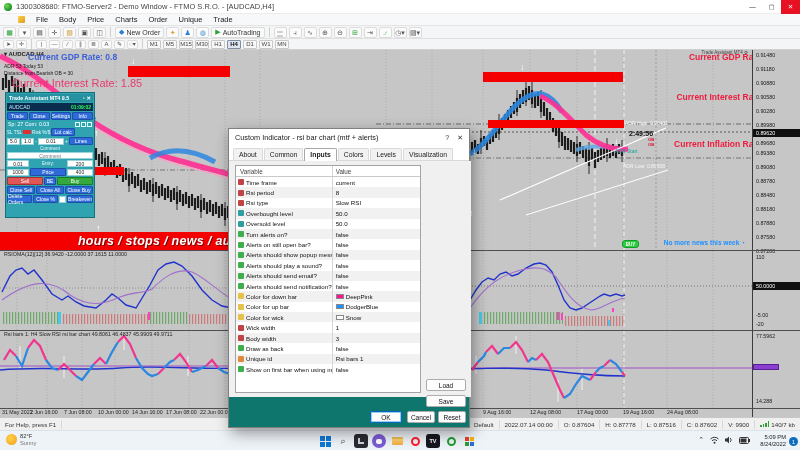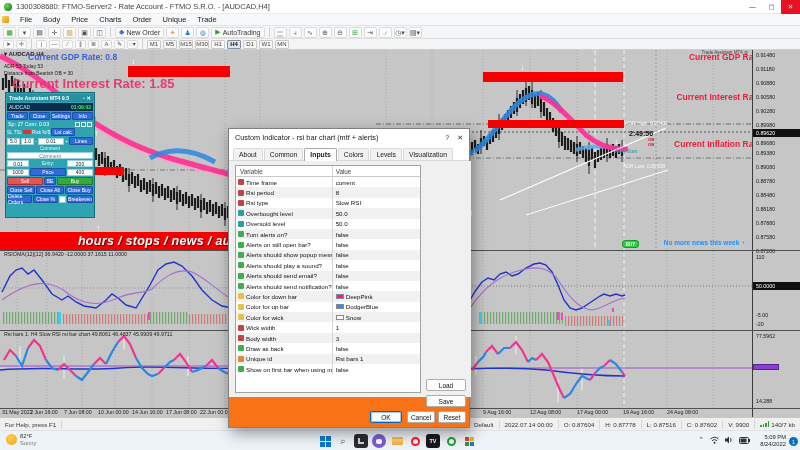--- a/index.html
+++ b/index.html
@@ -9,21 +9,21 @@
 
   
   .titlebar{position:absolute;left:0;top:0;width:800px;height:14px;background:#ffffff;
     display:flex;align-items:center;font-size:7.5px;color:#444;border-bottom:1px solid #ececec}
   .app-logo{width:8px;height:8px;border-radius:50%;margin:0 4px 0 4px;
     background:radial-gradient(circle at 35% 35%,#7ed34c,#1f9d32 60%,#0a6f3c)}
   .wc-group{margin-left:auto;display:flex;height:14px}
   .wc{width:19px;height:14px;display:flex;align-items:center;justify-content:center;font-size:6.5px;color:#333}
   .wc.close{background:#e81123;color:#fff}
   .menubar{position:absolute;left:0;top:14px;width:800px;height:12px;background:#f7f8f9;
-    display:flex;align-items:center;gap:11px;font-size:7.5px;color:#222;padding-left:2px;
+    display:flex;align-items:center;gap:11px;font-size:7.5px;color:#222;padding-left:18px;
     border-bottom:1px solid #e4e4e4}
   .menu-logo{width:7px;height:7px;background:linear-gradient(135deg,#ffd24a,#e09a1f);border-radius:1px}
   .toolbar1{position:absolute;left:0;top:26px;width:800px;height:13px;background:#f4f5f6;
     display:flex;align-items:center;gap:2px;padding-left:3px;border-bottom:1px solid #e0e0e0;font-size:7px}
   .toolbar2{position:absolute;left:0;top:39px;width:800px;height:11px;background:#f4f5f6;
     display:flex;align-items:center;gap:2px;padding-left:3px;border-bottom:1px solid #cfcfcf;font-size:7px}
   .tico{min-width:13px;height:11px;border:1px solid #dcdcdc;border-radius:2px;background:#fbfbfb;
     display:flex;align-items:center;justify-content:center;font-size:7px;color:#555;line-height:1}
   .tico.sm{min-width:11px;height:9px;font-size:6px}
   .tsep{width:1px;height:10px;background:#d0d0d0;margin:0 2px}
@@ -36,21 +36,21 @@
   
   .main{position:absolute;left:0;top:50px;width:800px;height:367px;background:#c6c6c6;overflow:hidden}
   .hsep{position:absolute;left:0;width:800px;height:1px;background:#4f4f4f}
   .chartL{position:absolute;left:0;top:0;width:376px;height:367px;overflow:hidden}
   .chartR{position:absolute;left:376px;top:0;width:424px;height:367px;overflow:hidden}
   .plot-svg{position:absolute;left:0;top:0}
   .ovl{position:absolute;white-space:nowrap;line-height:1.1}
   .sym-label{font-size:6px;font-weight:bold;color:#1c1c1c}
   .gdp-blue{font-size:8.5px;font-weight:bold;color:#3a5fd9}
   .tiny-black{font-size:5px;color:#1a1a1a}
-  .interest-pink{font-size:13px;font-weight:bold;color:#e8356b;opacity:.95}
+  .interest-pink{font-size:11px;font-weight:normal;color:#e8356b;opacity:.95}
   .red-rate{font-size:8.5px;font-weight:bold;color:#ee1c3d;text-align:right}
   .banner{position:absolute;left:0;top:182px;width:376px;height:18px;background:#f50000;
     display:flex;align-items:center;justify-content:center}
   .banner span{font-size:12.5px;font-weight:bold;font-style:italic;color:#fff;
     text-shadow:1px 1px 0 #7a0000;letter-spacing:.3px}
   .ind-label{font-size:5.3px;color:#222}
   .xaxis span{position:absolute;top:1px;font-size:5.3px;color:#222}
   .countdown{font-size:7px;font-weight:bold;color:#111}
   .ob-red{font-size:4.3px;font-weight:bold;color:#e01030}
   .teal-txt{font-size:5px;color:#18a7a0}
@@ -78,21 +78,21 @@
     display:flex;align-items:center;justify-content:center;color:#fff;font-size:5px}
   .pbtn.red{background:#e05555;border-color:#a83030}
   .pbtn.green{background:#35a93c;border-color:#1d7c24}
   .pbtn.small{flex:0 0 12px}
   .pin{background:#fff;color:#222;border:1px solid #9ad2da;height:7px;display:flex;
     align-items:center;justify-content:center;font-size:5px;flex:1}
   .plabel{font-size:4.6px;color:#eafcff}
   .flagbox{width:8px;height:4px;background:#e03030}
 
   
-  .dialog{position:absolute;left:228px;top:128px;width:242px;height:300px;background:#f97316;
+  .dialog{position:absolute;left:228px;top:128px;width:242px;height:300px;background:#0f766e;
     border:1px solid #7f7f7f;box-shadow:3px 5px 14px rgba(0,0,0,.4);z-index:50}
   .dlg-title{height:17px;display:flex;align-items:center;padding:0 6px;font-size:7.3px;color:#1a1a1a;background:#ffffff}
   .dlg-title .btns{margin-left:auto;display:flex;gap:8px;color:#333;font-size:7px}
   .dlg-tabs{height:15px;display:flex;align-items:flex-end;padding-left:4px;gap:1px;background:#ffffff;
     border-bottom:1px solid #d9d9d9}
   .dtab{font-size:6.8px;color:#222;padding:2px 5px;border:1px solid #d9d9d9;border-bottom:none;
     background:#f2f2f2;border-radius:2px 2px 0 0}
   .dtab.active{background:#ffffff;border-color:#a8a8a8;font-weight:bold;position:relative;top:1px;padding-bottom:3px}
   .dlg-body{position:absolute;left:0;top:32px;width:242px;height:236px;background:#f0f0f0}
   .dlg-table{position:absolute;left:6px;top:4px;width:186px;height:228px;background:#fff;
@@ -132,21 +132,21 @@
   .badge{position:absolute;right:2px;top:6px;width:9px;height:9px;border-radius:50%;background:#0f6cbd;
     color:#fff;font-size:5.5px;display:flex;align-items:center;justify-content:center}
 </style>
 </head>
 <body>
 
 <div id="app">
 
   <div class="titlebar">
     <span class="app-logo"></span>
-    <span>1300308680: FTMO-Server2 - Rate Account - FTMO S.R.O. - [AUDCAD,H4]</span>
+    <span>1300308680: FTMO-Server2 - Demo Window - FTMO S.R.O. - [AUDCAD,H4]</span>
     <span class="wc-group">
       <span class="wc">—</span>
       <span class="wc">▢</span>
       <span class="wc close">✕</span>
     </span>
   </div>
 
   <div class="menubar">
     <span class="menu-logo"></span>
     <span>File</span>

